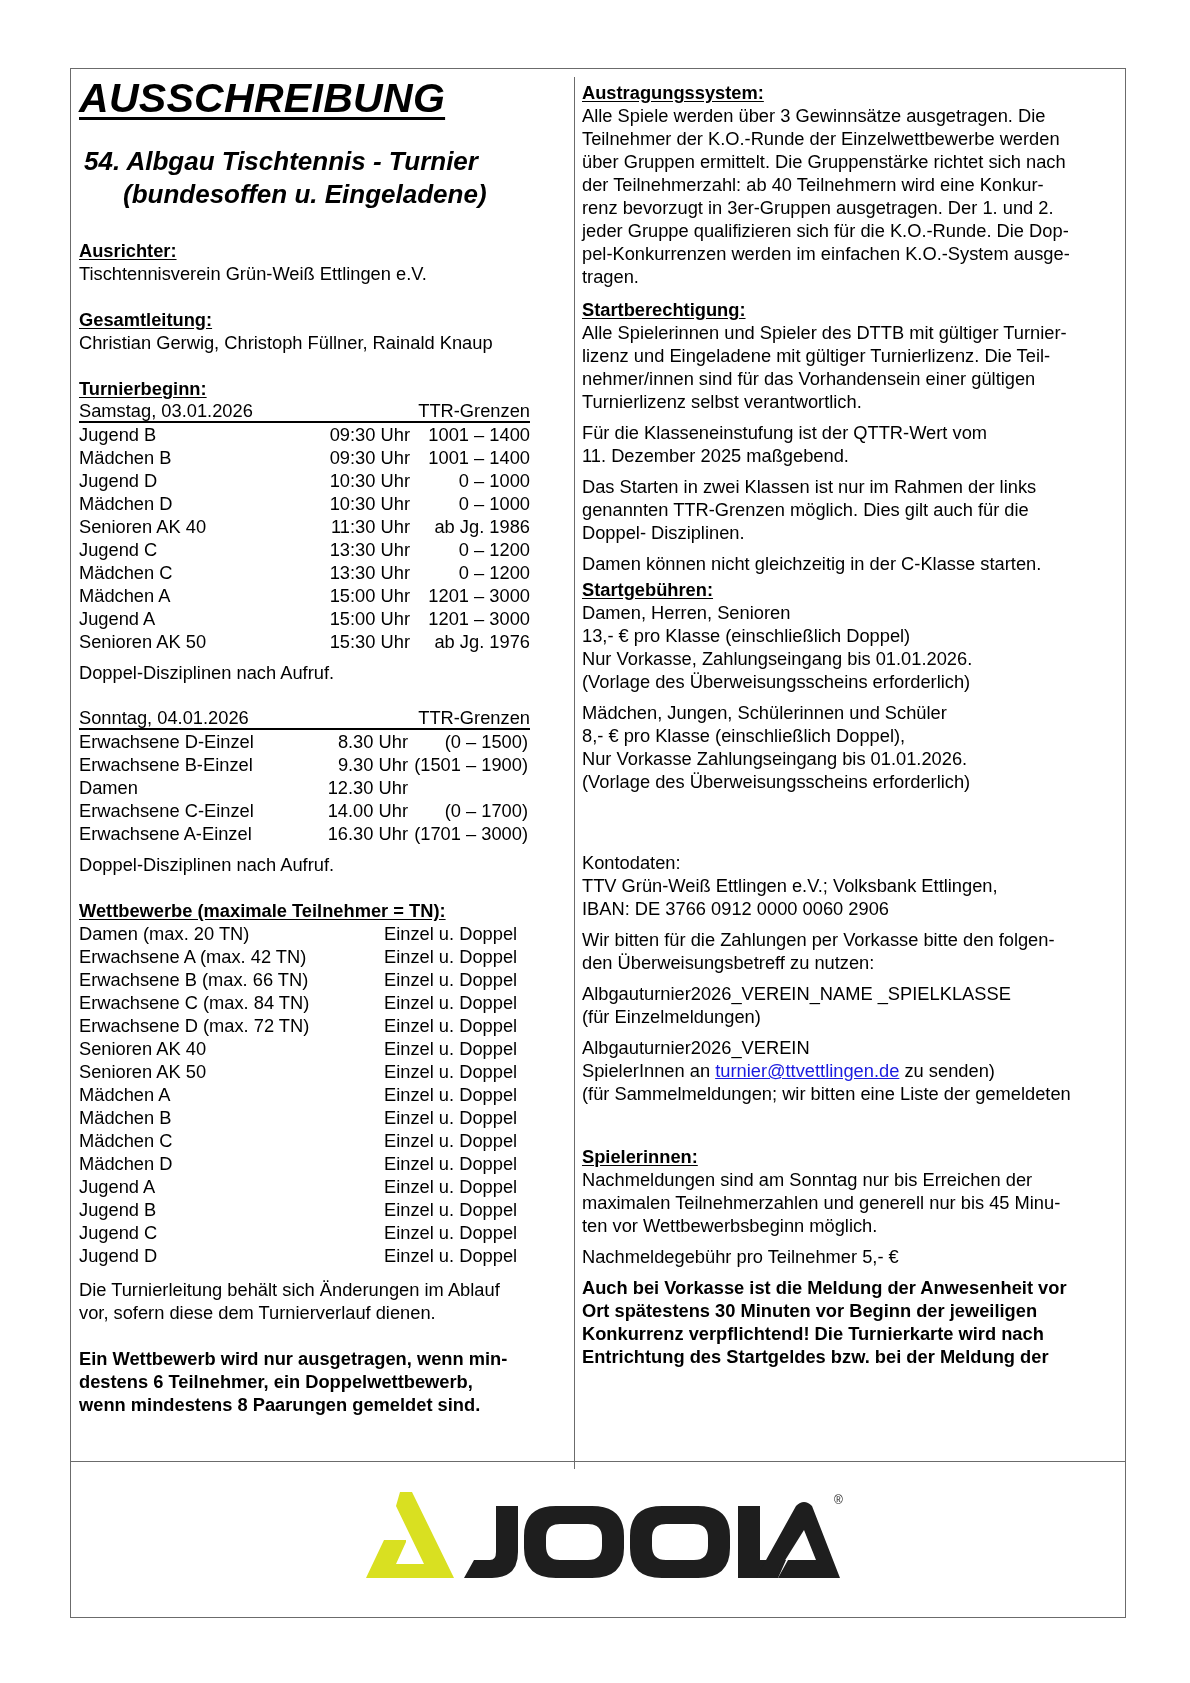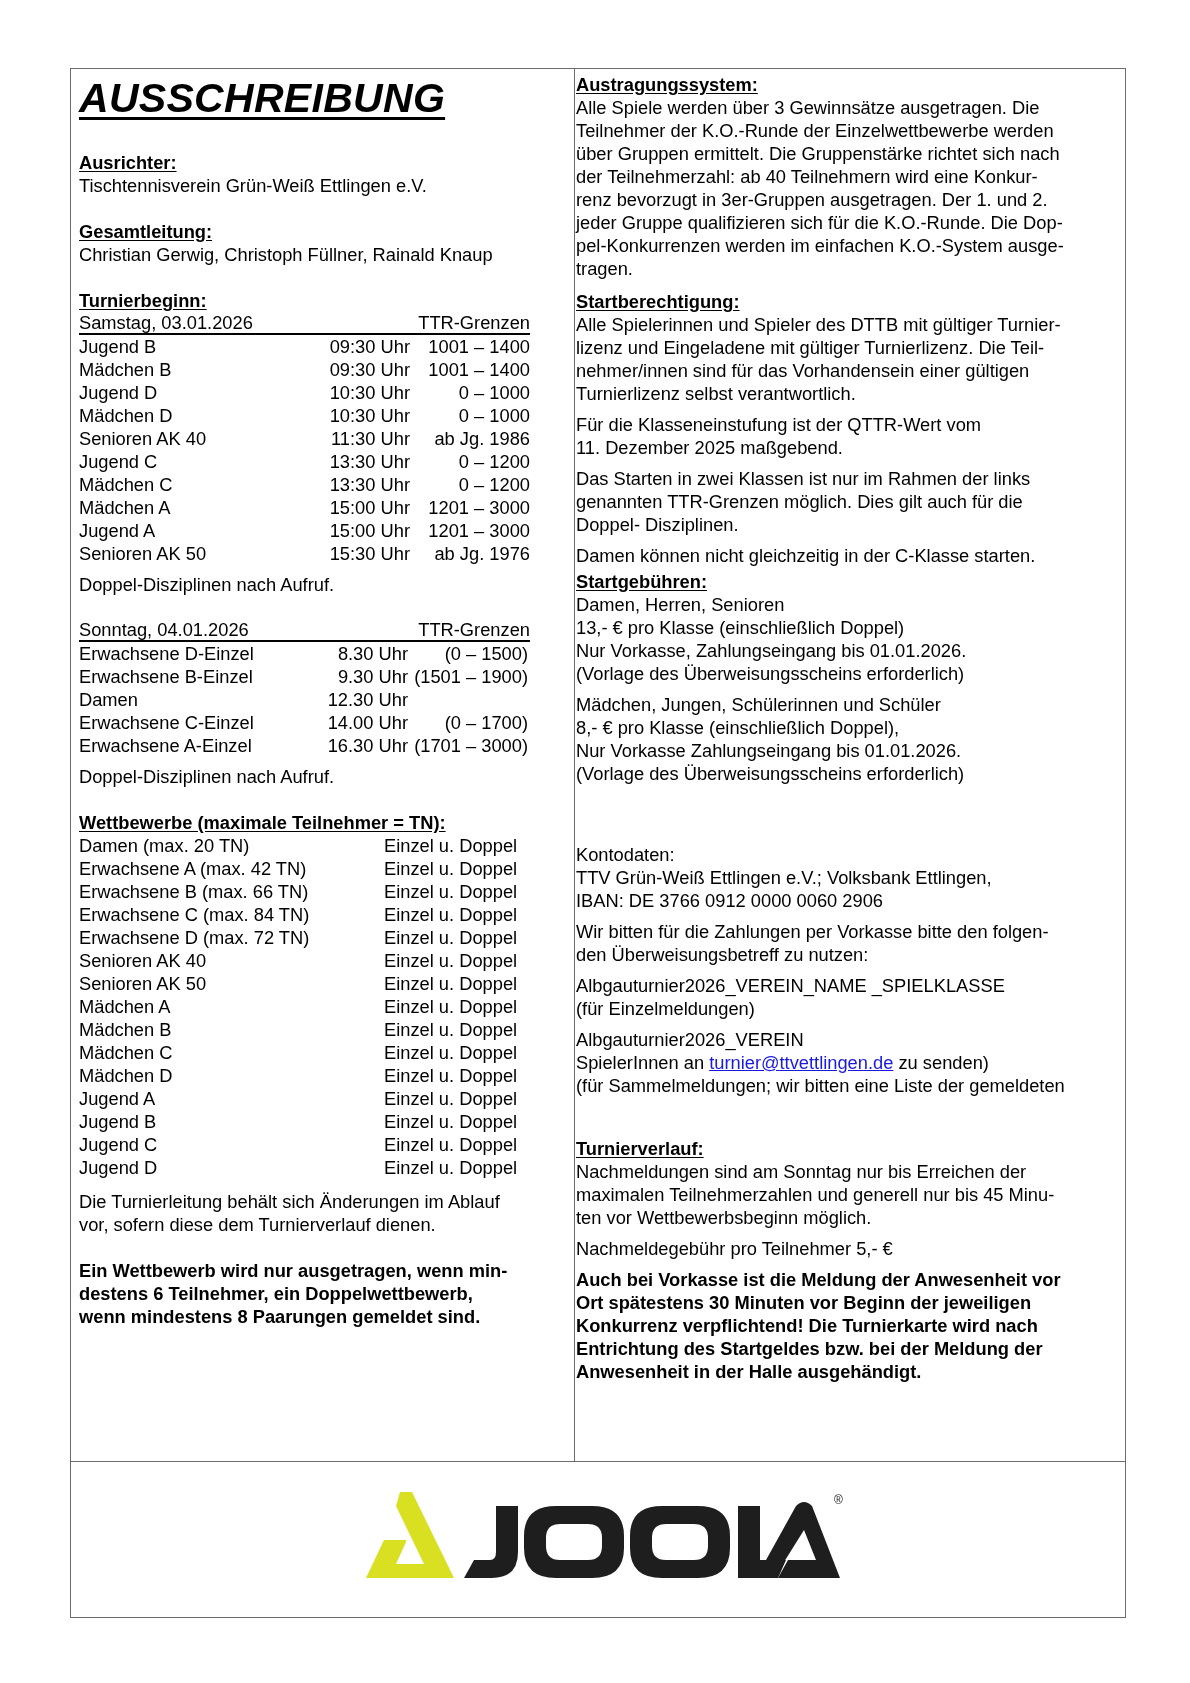--- a/index.html
+++ b/index.html
@@ -1,19 +1,19 @@
 <!DOCTYPE html>
 <html><head>
 <meta charset="utf-8">
 <style>
   html, body { margin: 0; padding: 0; background: #ffffff; }
   body { width: 1190px; height: 1683px; position: relative; font-family: "Liberation Sans", sans-serif; color: #000; }
   .sheet { position: absolute; left: 70px; top: 68px; width: 1056px; height: 1550px; border: 1.5px solid #6b6b6b; box-sizing: border-box; }
   .col-left { position: absolute; left: 0; top: 0; width: 503px; height: 1392px; box-sizing: border-box; padding: 0 8px; }
-  .col-right { position: absolute; left: 503px; top: 0; width: 551px; height: 1392px; box-sizing: border-box; padding: 0 8px 0 1px; border-left: 1.5px solid #6b6b6b; }
+  .col-right { position: absolute; left: 503px; top: 8px; width: 551px; height: 1392px; box-sizing: border-box; padding: 0 8px 0 7px; border-left: 1.5px solid #6b6b6b; }
   .logo-row { position: absolute; left: 0; top: 1392px; width: 100%; height: 156px; border-top: 1.5px solid #6b6b6b; box-sizing: border-box; }
   .fs { font-size: 18.3px; line-height: 23px; }
   .title { font-size: 41px; font-weight: bold; font-style: italic; text-decoration: underline; text-decoration-thickness: 3px; text-underline-offset: 5px; margin: 4px 0 0 0; line-height: 50px; letter-spacing: 0.3px; }
   .subtitle { font-size: 26px; font-weight: bold; font-style: italic; line-height: 33px; margin: 22px 0 0 0; }
   .subtitle .l1 { display: block; padding-left: 5px; }
   .subtitle .l2 { display: block; padding-left: 44px; }
   .h { font-weight: bold; text-decoration: underline; text-underline-offset: 2px; }
   .gap-lg { height: 23px; }
   .sched-head { display: flex; justify-content: space-between; font-weight: normal; border-bottom: 2px solid #000; line-height: 21px; }
   .sched-row { display: flex; }
@@ -31,20 +31,24 @@
   .para { margin-top: 8px; }
   .joola { position: absolute; left: 295px; top: 28px; width: 480px; height: 92px; }
 </style>
 </head>
 <body>
 
 <div class="sheet">
 
   <div class="col-left">
     <div class="title">AUSSCHREIBUNG</div>
+    <div class="subtitle">
+      <span class="l1">54. Albgau Tischtennis - Turnier</span>
+      <span class="l2">(bundesoffen u. Eingeladene)</span>
+    </div>
 
     <div style="height:28px"></div>
     <div class="fs">
       <div class="h">Ausrichter:</div>
       <div>Tischtennisverein Grün-Weiß Ettlingen e.V.</div>
     </div>
 
     <div class="gap-lg"></div>
     <div class="fs">
       <div class="h">Gesamtleitung:</div>
@@ -292,33 +296,32 @@
         <div>(für Einzelmeldungen)</div>
       </div>
       <div class="para">
         <div>Albgauturnier2026_VEREIN</div>
         <div><span>SpielerInnen an </span><a class="link">turnier@ttvettlingen.de</a><span> zu senden)</span></div>
         <div>(für Sammelmeldungen; wir bitten eine Liste der gemeldeten</div>
       </div>
     </div>
 
     <div style="margin-top:40px">
-      <div class="h">Turnierverlauf:</div>
+      <div class="h">Spielerinnen:</div>
       <div>
         <div>Nachmeldungen sind am Sonntag nur bis Erreichen der</div>
         <div>maximalen Teilnehmerzahlen und generell nur bis 45 Minu-</div>
         <div>ten vor Wettbewerbsbeginn möglich.</div>
       </div>
       <div class="para">Nachmeldegebühr pro Teilnehmer 5,- €</div>
       <div class="para bold">
         <div>Auch bei Vorkasse ist die Meldung der Anwesenheit vor</div>
         <div>Ort spätestens 30 Minuten vor Beginn der jeweiligen</div>
         <div>Konkurrenz verpflichtend! Die Turnierkarte wird nach</div>
         <div>Entrichtung des Startgeldes bzw. bei der Meldung der</div>
-        <div>Anwesenheit in der Halle ausgehändigt.</div>
       </div>
     </div>
   </div>
 
   <div class="logo-row">
     <svg class="joola" viewBox="0 0 480 92" aria-label="JOOLA">
       <g>
         <path d="M34 2 L46 2 L88 88 L0 88 L18 50 L40 50 L40 52 L30 74 L58 74 L30 16 Z" fill="#d9e021"></path>
       </g>
       <g fill="#1e1e1e">

